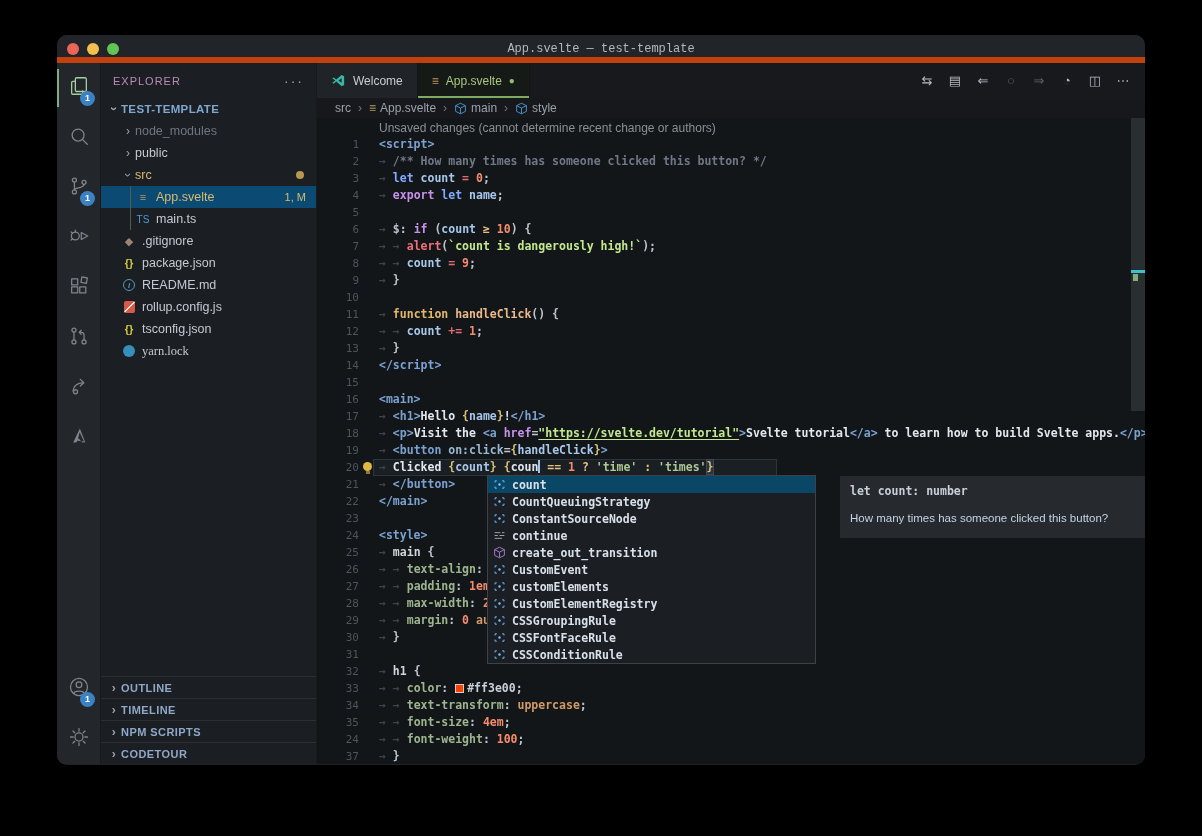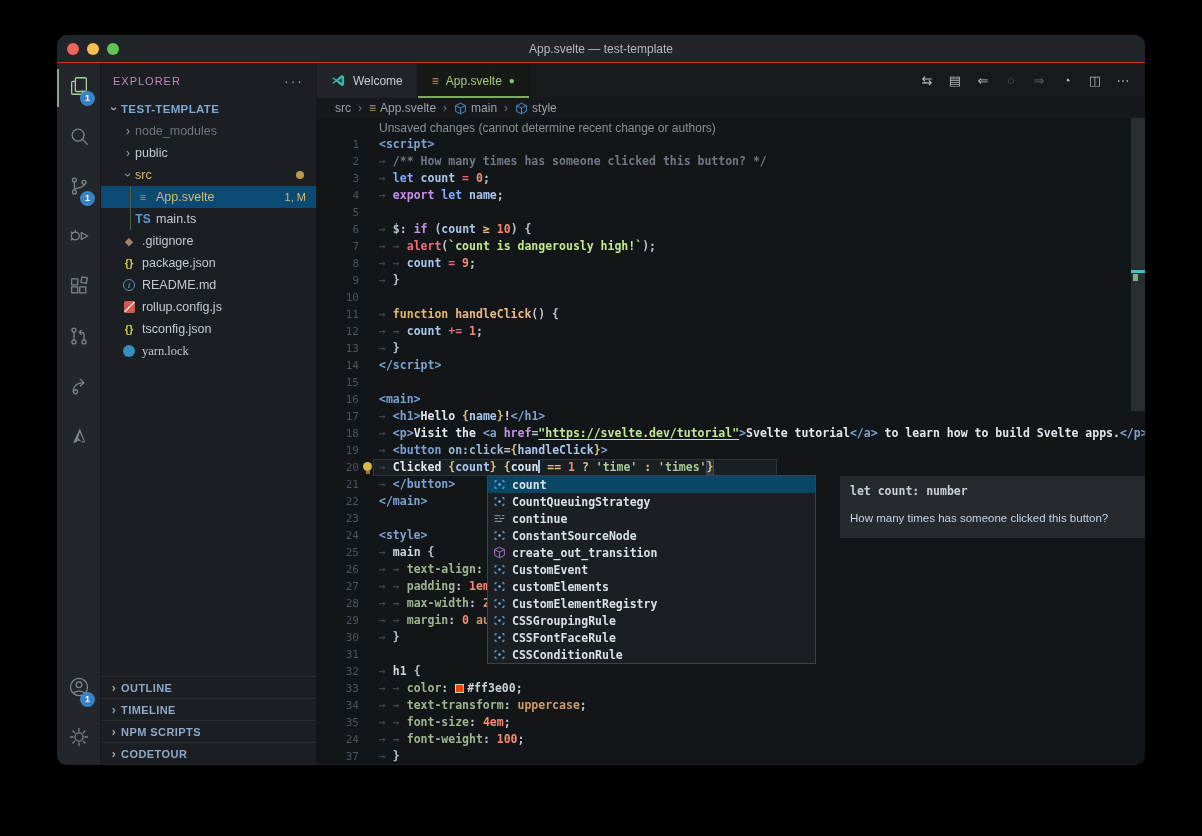--- a/index.html
+++ b/index.html
@@ -3,21 +3,21 @@
 <meta charset="utf-8">
 <style>
   * { margin:0; padding:0; box-sizing:border-box; }
   html,body { width:1202px; height:836px; background:#000; overflow:hidden;
               font-family:"Liberation Sans", sans-serif; }
   .window { position:absolute; left:57px; top:35px; width:1088px; height:730px;
             background:#1e2226; border-radius:10px; overflow:hidden; }
 
   
   .titlebar { height:28px; background:#212529; position:relative;
-              border-bottom:1px solid #c2410c; }
+              border-bottom:6px solid #c2410c;font-family:Liberation Mono, monospace; }
   .lights { position:absolute; left:10px; top:8px; display:flex; gap:8px; }
   .light { width:12px; height:12px; border-radius:50%; }
   .light.red{background:#ec6559;} .light.yellow{background:#f5bf4f;} .light.green{background:#61c454;}
   .wintitle { position:absolute; left:0; right:0; top:7px; text-align:center;
               font-size:12px; color:#b4b8bc; }
 
   
   .main { display:flex; height:701px; }
 
   
@@ -48,21 +48,21 @@
   .tree-item.selected { background:#0b4a72; }
   .tree-item .fi { width:16px; margin-right:5px; display:inline-flex; justify-content:center;
                    align-items:center; font-size:11px; flex:none; }
   .tree-item .lbl { white-space:nowrap; overflow:hidden; }
   .tree-item .rbadge { margin-left:auto; margin-right:10px; font-size:11px; color:#d7ba6f; }
   .tree-item .dot7 { margin-left:auto; margin-right:12px; width:8px; height:8px;
                      border-radius:50%; background:#b9974e; }
   .tree-item .guide { position:absolute; left:29px; top:0; bottom:0; width:1px; background:#4e5e49; }
   .dim { color:#6e7681; }
   .mod { color:#d7ba6f; }
-  .ts-ic { color:#4f9cd6; font-weight:bold; font-size:12px; }
+  .ts-ic { color:#4f9cd6; font-weight:normal; font-size:10px; }
   .json-ic { color:#cbcb41; font-weight:bold; font-size:11px; }
   .sv-ic { color:#b99a5f; font-weight:bold; }
   .git-ic { color:#9c8273; }
   .info-ic { width:12px; height:12px; border:1px solid #519aba; border-radius:50%;
              color:#519aba; font-size:8px; line-height:11px; text-align:center; font-style:italic; font-weight:bold;}
   .rollup-ic { width:11px; height:12px; border-radius:2px;
                background:linear-gradient(135deg,#d65a4a 45%,#f3e5e2 45%,#f3e5e2 55%,#d65a4a 55%); }
   .yarn-ic { width:12px; height:12px; border-radius:50%; background:#368fb9; }
   .sb-sections { margin-top:auto; }
   .sb-section { height:22px; border-top:1px solid #2b2e33; display:flex; align-items:center;
@@ -439,34 +439,34 @@
               <span class="sg-ic">
                 <svg viewBox="0 0 16 16" width="13" height="13" fill="none" stroke="#75beff" stroke-width="1.2">
                   <path d="M2.5 5.5v-2h2.2M13.5 5.5v-2h-2.2M2.5 10.5v2h2.2M13.5 10.5v2h-2.2"></path>
                   <circle cx="8" cy="8" r="1.5" fill="#75beff" stroke="none"></circle>
                 </svg>
               </span>
               <span>CountQueuingStrategy</span>
             </div>
             <div class="sg-row">
               <span class="sg-ic">
+                <svg viewBox="0 0 16 16" width="13" height="13" fill="none" stroke="#75beff" stroke-width="1.2">
+                  <path d="M2.5 5.5v-2h2.2M13.5 5.5v-2h-2.2M2.5 10.5v2h2.2M13.5 10.5v2h-2.2"></path>
+                  <circle cx="8" cy="8" r="1.5" fill="#75beff" stroke="none"></circle>
+                </svg>
+              </span>
+              <span>ConstantSourceNode</span>
+            </div>
+            <div class="sg-row">
+              <span class="sg-ic">
                 <svg viewBox="0 0 16 16" width="13" height="13" stroke="#9da5ad" stroke-width="1.2">
                   <path d="M2 4.5h7M11 4.5h3M2 8h4M8 8h6M2 11.5h9"></path>
                 </svg>
               </span>
               <span>continue</span>
-            </div>
-            <div class="sg-row">
-              <span class="sg-ic">
-                <svg viewBox="0 0 16 16" width="13" height="13" fill="none" stroke="#75beff" stroke-width="1.2">
-                  <path d="M2.5 5.5v-2h2.2M13.5 5.5v-2h-2.2M2.5 10.5v2h2.2M13.5 10.5v2h-2.2"></path>
-                  <circle cx="8" cy="8" r="1.5" fill="#75beff" stroke="none"></circle>
-                </svg>
-              </span>
-              <span>ConstantSourceNode</span>
             </div>
             <div class="sg-row">
               <span class="sg-ic">
                 <svg viewBox="0 0 16 16" width="13" height="13" fill="none" stroke="#b180d7" stroke-width="1.1" stroke-linejoin="round">
                   <path d="M8 1.5l6 3v7l-6 3-6-3v-7z"></path>
                   <path d="M2 4.5l6 3 6-3M8 7.5V14"></path>
                 </svg>
               </span>
               <span>create_out_transition</span>
             </div>

